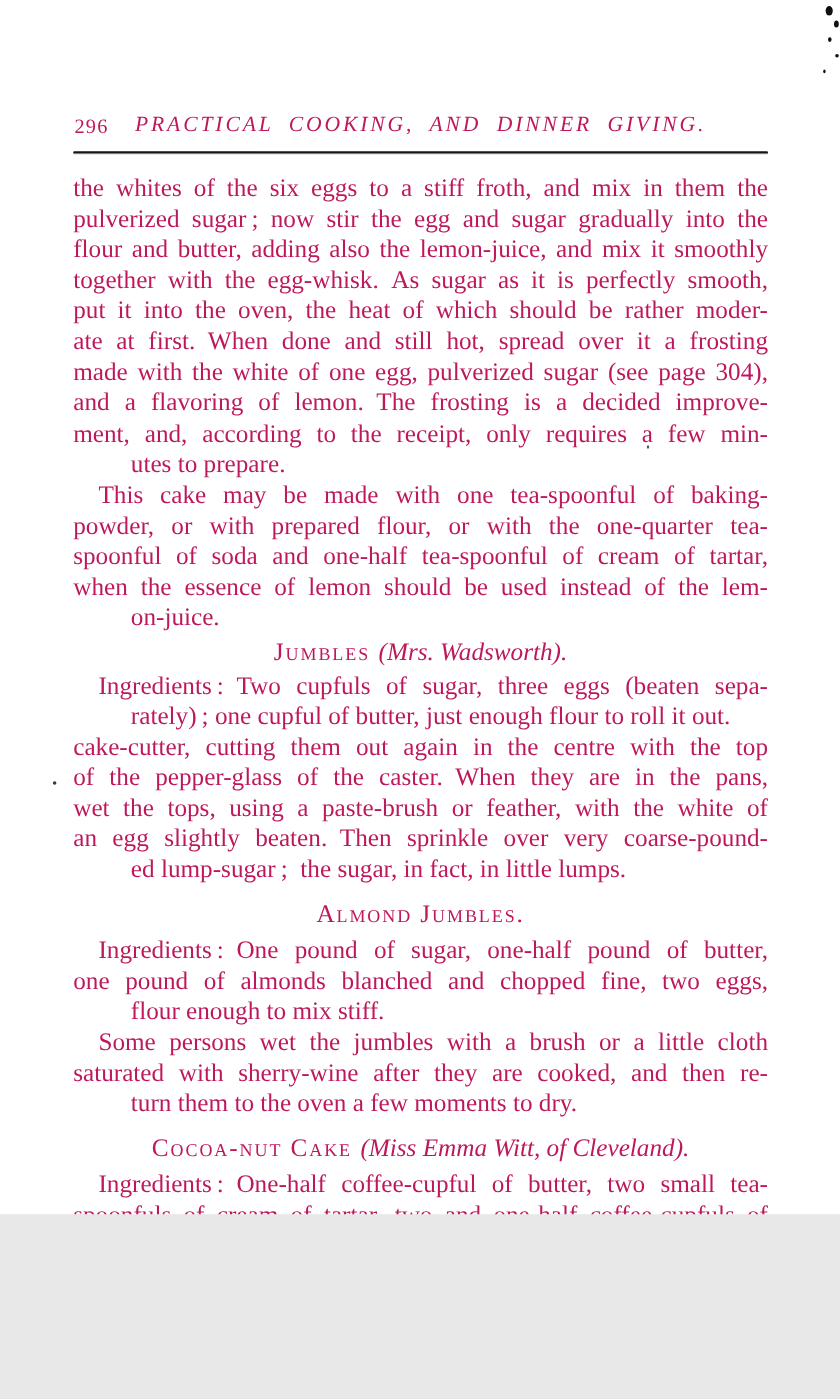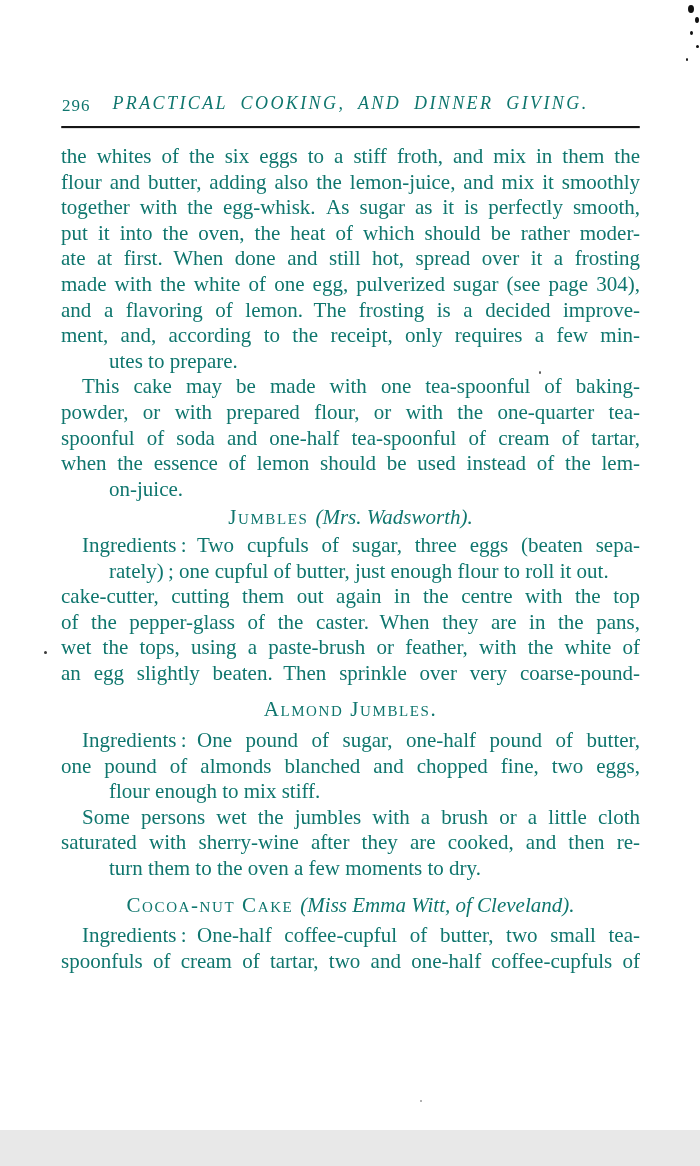--- a/index.html
+++ b/index.html
@@ -1,18 +1,18 @@
 <!DOCTYPE html>
 <html><head>
 <meta charset="utf-8">
 <style>
   html,body{margin:0;padding:0;background:#e8e8e8;}
   .page{
-    width:700px;height:1130px;background:#ffffff;position:relative;
-    font-family:"Liberation Serif", serif;color:#0f766e;overflow:hidden;
+    width:700px;height:1012px;background:#ffffff;position:relative;
+    font-family:"Liberation Serif", serif;color:#be185d;overflow:hidden;
     margin:0 auto;
   }
   .margins{position:absolute;left:61px;top:93px;width:579px;}
   .header{position:relative;height:24px;}
   .pagenum{position:absolute;left:1px;top:3px;font-size:17px;letter-spacing:1px;}
   .runtitle{
     display:block;text-align:center;font-style:italic;font-size:18px;
     letter-spacing:2.4px;word-spacing:6px;white-space:nowrap;
   }
   .rule{height:2px;background:#161616;margin-top:9px;border-radius:1px;
@@ -49,20 +49,21 @@
     <div class="header">
       <span class="pagenum">296</span>
       <span class="runtitle">PRACTICAL COOKING, AND DINNER GIVING.</span>
     </div>
     <div class="rule"></div>
 
     <div class="content">
 
       <div class="para">
         <div class="line">the whites of the six eggs to a stiff froth, and mix in them the</div>
+        <div class="line">pulverized sugar ; now stir the egg and sugar gradually into the</div>
         <div class="line">flour and butter, adding also the lemon-juice, and mix it smoothly</div>
         <div class="line">together with the egg-whisk. As sugar as it is perfectly smooth,</div>
         <div class="line">put it into the oven, the heat of which should be rather moder-</div>
         <div class="line">ate at first. When done and still hot, spread over it a frosting</div>
         <div class="line">made with the white of one egg, pulverized sugar (see page 304),</div>
         <div class="line">and a flavoring of lemon. The frosting is a decided improve-</div>
         <div class="line">ment, and, according to the receipt, only requires a few min-</div>
         <div class="line last">utes to prepare.</div>
       </div>
 
@@ -81,20 +82,21 @@
       <div class="para">
         <div class="line ind">Ingredients : Two cupfuls of sugar, three eggs (beaten sepa-</div>
         <div class="line last">rately) ; one cupful of butter, just enough flour to roll it out.</div>
       </div>
 
       <div class="para">
         <div class="line">cake-cutter, cutting them out again in the centre with the top</div>
         <div class="line">of the pepper-glass of the caster. When they are in the pans,</div>
         <div class="line">wet the tops, using a paste-brush or feather, with the white of</div>
         <div class="line">an egg slightly beaten. Then sprinkle over very coarse-pound-</div>
+        <div class="line last">ed lump-sugar ; the sugar, in fact, in little lumps.</div>
       </div>
 
       <div class="heading h-spaced">
         <span class="caps">Almond Jumbles.</span><span class="ital"></span>
       </div>
 
       <div class="para">
         <div class="line ind">Ingredients : One pound of sugar, one-half pound of butter,</div>
         <div class="line">one pound of almonds blanched and chopped fine, two eggs,</div>
         <div class="line last">flour enough to mix stiff.</div>

